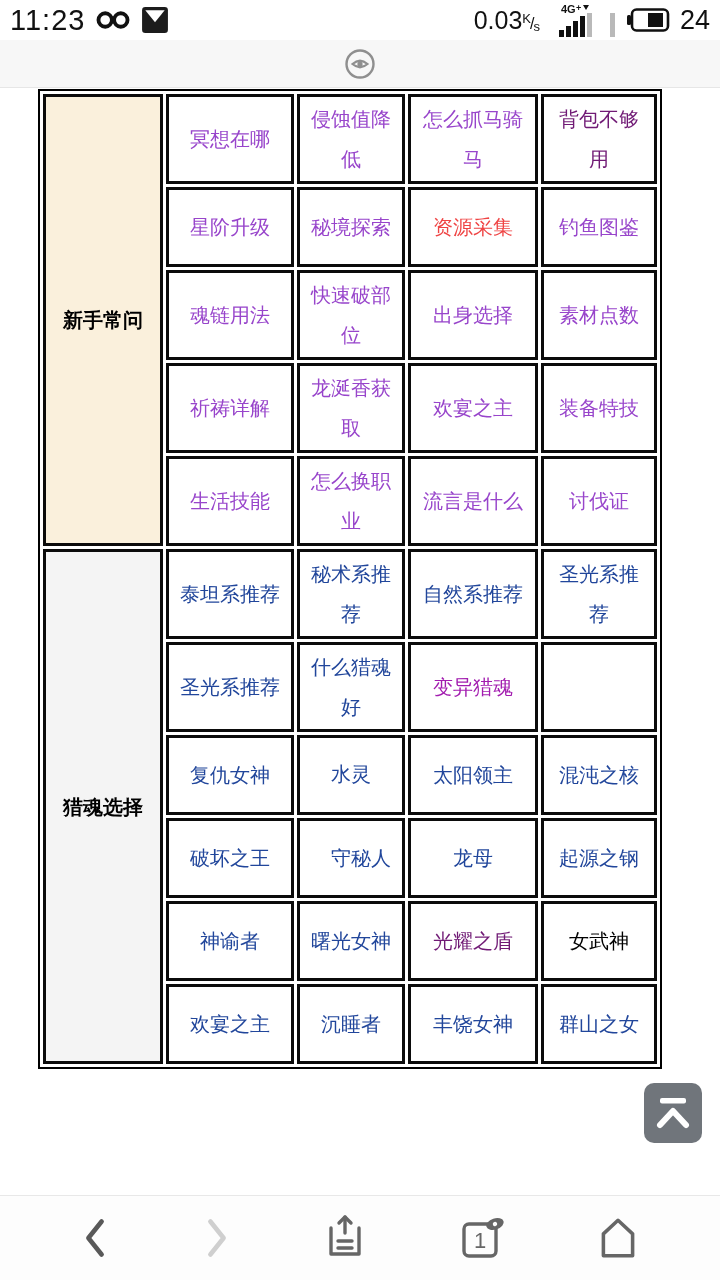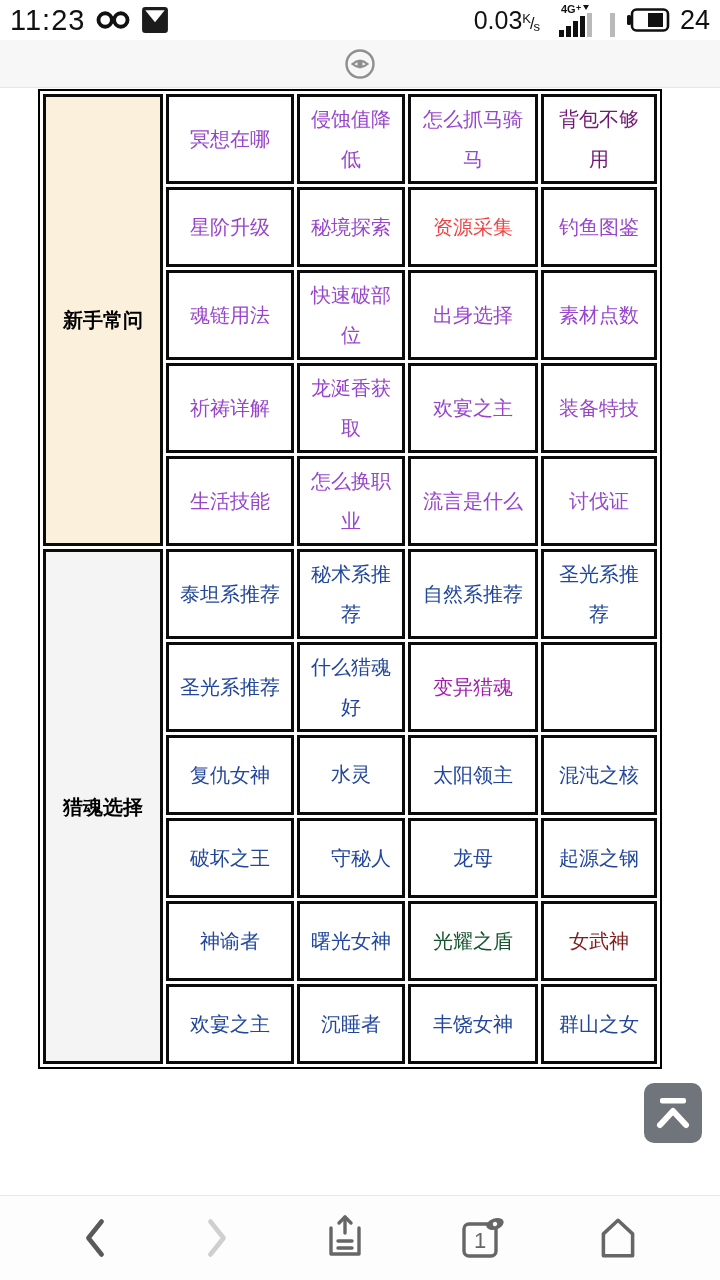--- a/index.html
+++ b/index.html
@@ -179,22 +179,22 @@
         </tr>
         <tr>
           <td class="col-c2"><a style="color: rgb(33, 70, 155);">破坏之王</a></td>
           <td class="col-c3"><a style="color: rgb(33, 70, 155); margin-left: 20px;">守秘人</a></td>
           <td class="col-c4"><a style="color: rgb(33, 70, 155);">龙母</a></td>
           <td class="col-c5"><a style="color: rgb(33, 70, 155);">起源之钢</a></td>
         </tr>
         <tr>
           <td class="col-c2"><a style="color: rgb(33, 70, 155);">神谕者</a></td>
           <td class="col-c3"><a style="color: rgb(33, 70, 155);">曙光女神</a></td>
-          <td class="col-c4"><a style="color: #14532d;">光耀之盾</a></td>
-          <td class="col-c5"><a style="color: #7f1d1d;">女武神</a></td>
+          <td class="col-c4"><a style="color: #701a75;">光耀之盾</a></td>
+          <td class="col-c5"><a style="color: #000000;">女武神</a></td>
         </tr>
         <tr>
           <td class="col-c2"><a style="color: rgb(33, 70, 155);">欢宴之主</a></td>
           <td class="col-c3"><a style="color: rgb(33, 70, 155);">沉睡者</a></td>
           <td class="col-c4"><a style="color: rgb(33, 70, 155);">丰饶女神</a></td>
           <td class="col-c5"><a style="color: rgb(33, 70, 155);">群山之女</a></td>
         </tr>
       </tbody>
   </table>
 </div>

